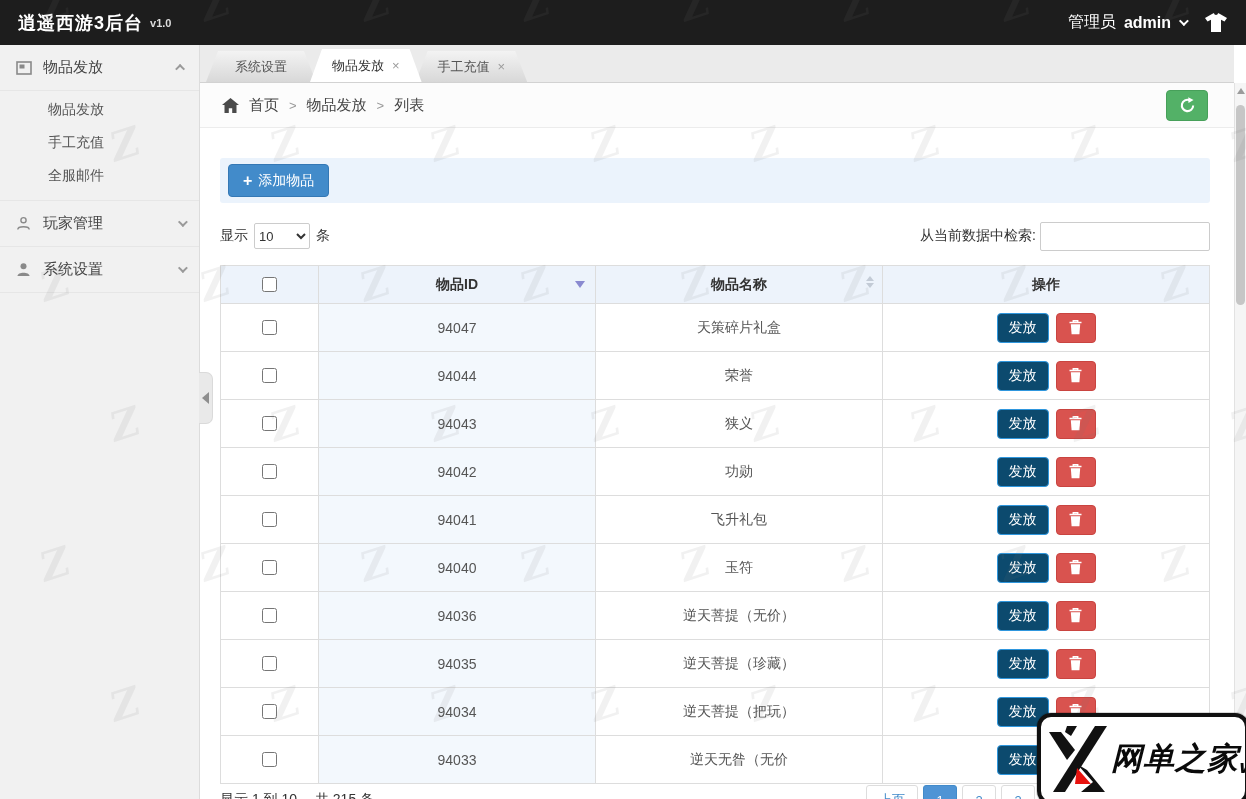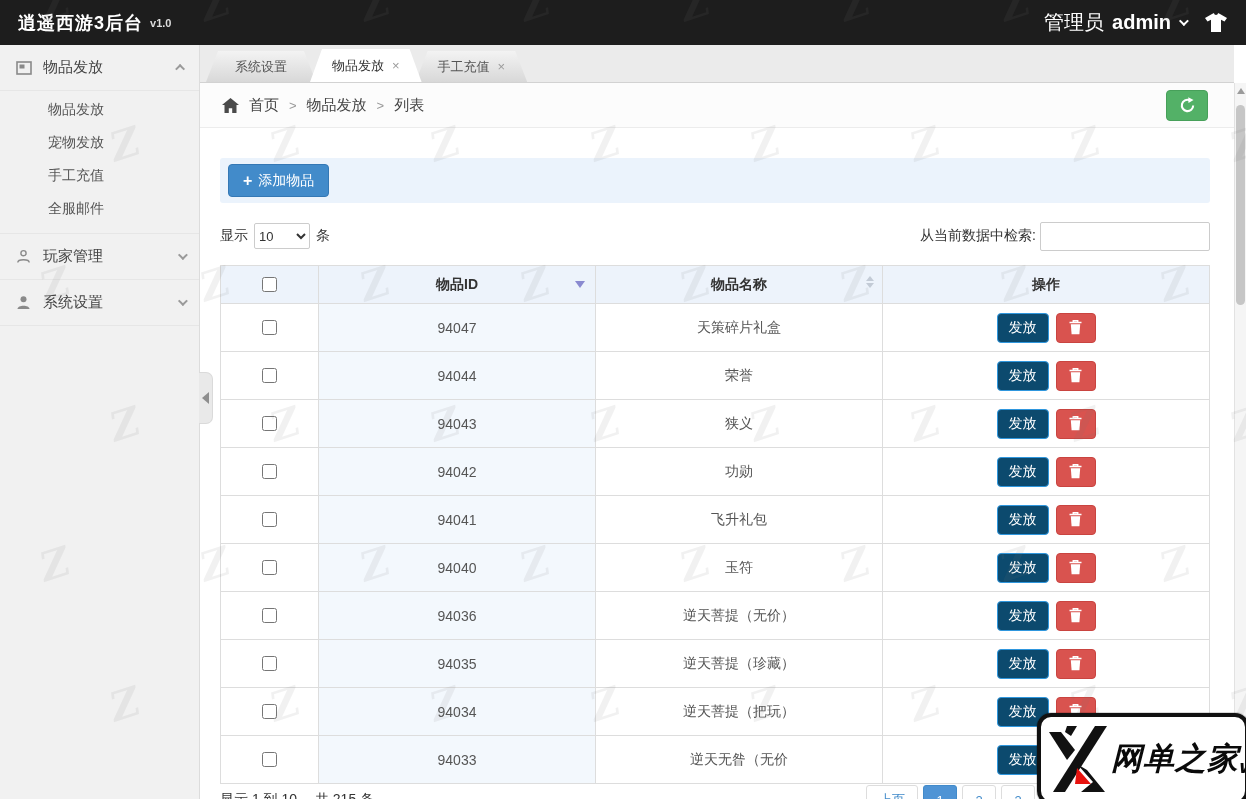--- a/index.html
+++ b/index.html
@@ -11,21 +11,21 @@
   .wm-tiles { position:absolute; inset:0; pointer-events:none; z-index:50; overflow:hidden; }
   .wm-tiles span { position:absolute; font-family:"DejaVu Serif",serif; font-style:italic; font-weight:bold;
     font-size:40px; color:rgba(120,120,120,.10); transform:rotate(-18deg); }
 
   
   .topbar { position:absolute; left:0; top:0; width:1246px; height:45px; background:#1d1d1d; z-index:5;
     display:flex; align-items:center; padding:0 18px; }
   .brand { color:#fff; font-size:18px; font-weight:bold; letter-spacing:1px; }
   .brand-ver { color:#ddd; font-size:11px; font-weight:bold; margin-left:7px; }
   .topbar-right { margin-left:auto; display:flex; align-items:center; gap:18px; }
-  .admin-area { color:#fff; font-size:20px; display:flex; align-items:center; gap:8px; cursor:pointer; }
+  .admin-area { color:#fff; font-size:16px; display:flex; align-items:center; gap:8px; cursor:pointer; }
   .admin-name { font-weight:bold; }
   .chev { display:inline-block; width:7px; height:7px; border-right:2px solid #9a9a9a; border-bottom:2px solid #9a9a9a; }
   .chev.down { transform:rotate(45deg) translateY(-2px); }
   .chev.up { transform:rotate(-135deg) translateY(-2px); }
   .chev.white { border-color:#fff; }
 
   
   .sidebar { position:absolute; left:0; top:45px; width:200px; height:754px; background:#f1f1f1;
     border-right:1px solid #dcdcdc; z-index:4; }
   .side-group { display:flex; align-items:center; height:46px; padding:0 14px 0 16px; font-size:15px; color:#444;
@@ -159,21 +159,20 @@
         <svg width="16" height="14" viewBox="0 0 16 14">
             <rect x="1" y="1" width="14" height="12" fill="none" stroke="#8a8a8a" stroke-width="1.6"></rect>
             <rect x="3.5" y="3.5" width="5" height="4" fill="#8a8a8a"></rect>
           </svg>
       </span>
       <span>物品发放</span>
       <span class="chev up g-chev"></span>
     </div>
     <div class="side-sub">
       <div class="side-sub-item">物品发放</div>
-      <div class="side-sub-item">宠物发放</div>
       <div class="side-sub-item">手工充值</div>
       <div class="side-sub-item">全服邮件</div>
     </div>
     <div class="side-group">
       <span class="g-icon">
         <svg width="15" height="15" viewBox="0 0 15 15">
             <circle cx="7.5" cy="4.2" r="2.6" fill="none" stroke="#8a8a8a" stroke-width="1.4"></circle>
             <path d="M1.8 13.5 C1.8 9.8 13.2 9.8 13.2 13.5" fill="none" stroke="#8a8a8a" stroke-width="1.4"></path>
           </svg>
       </span>

